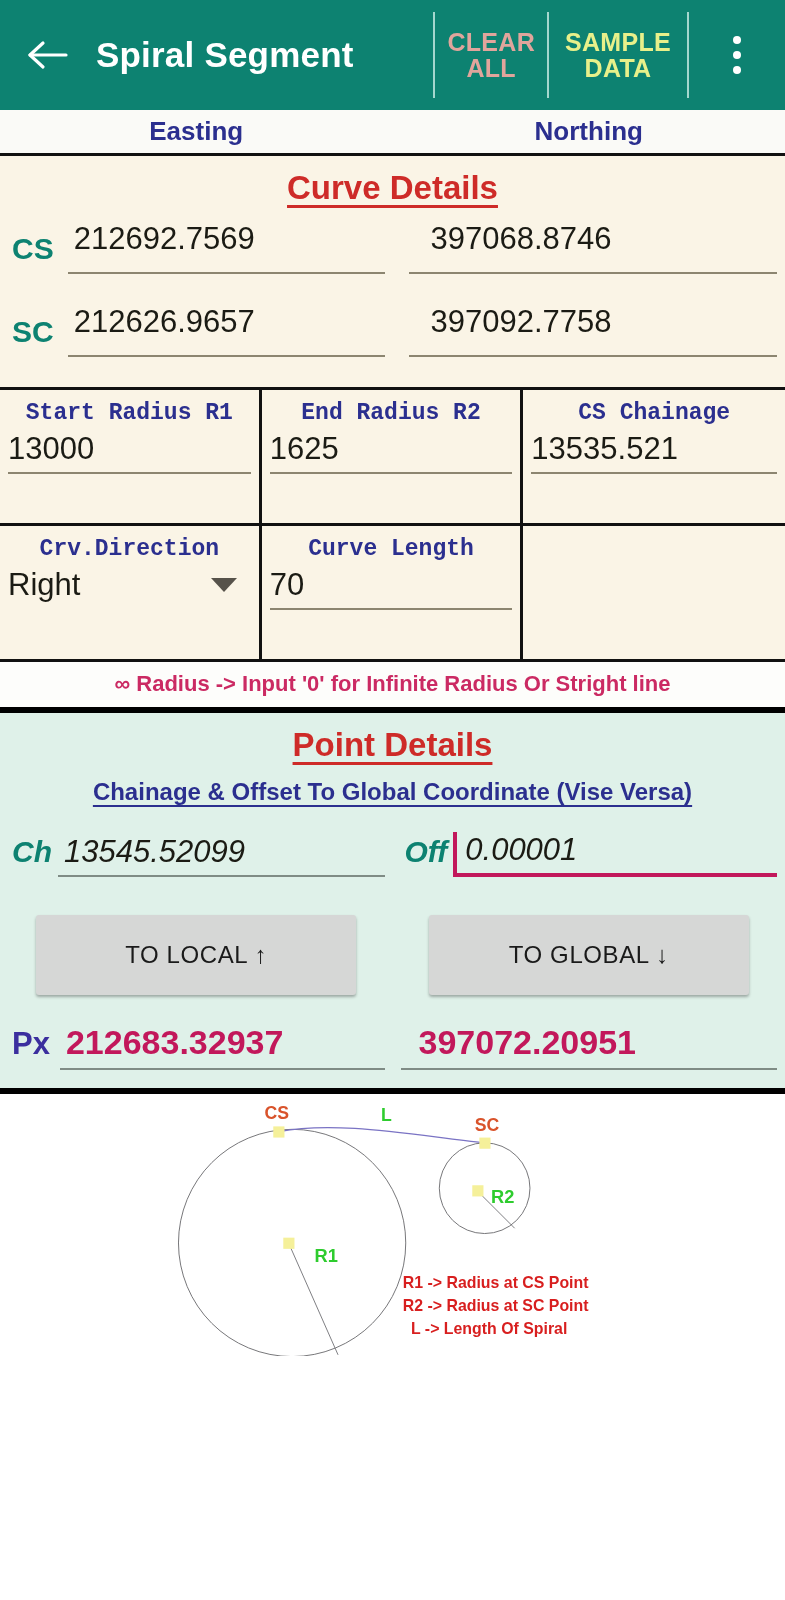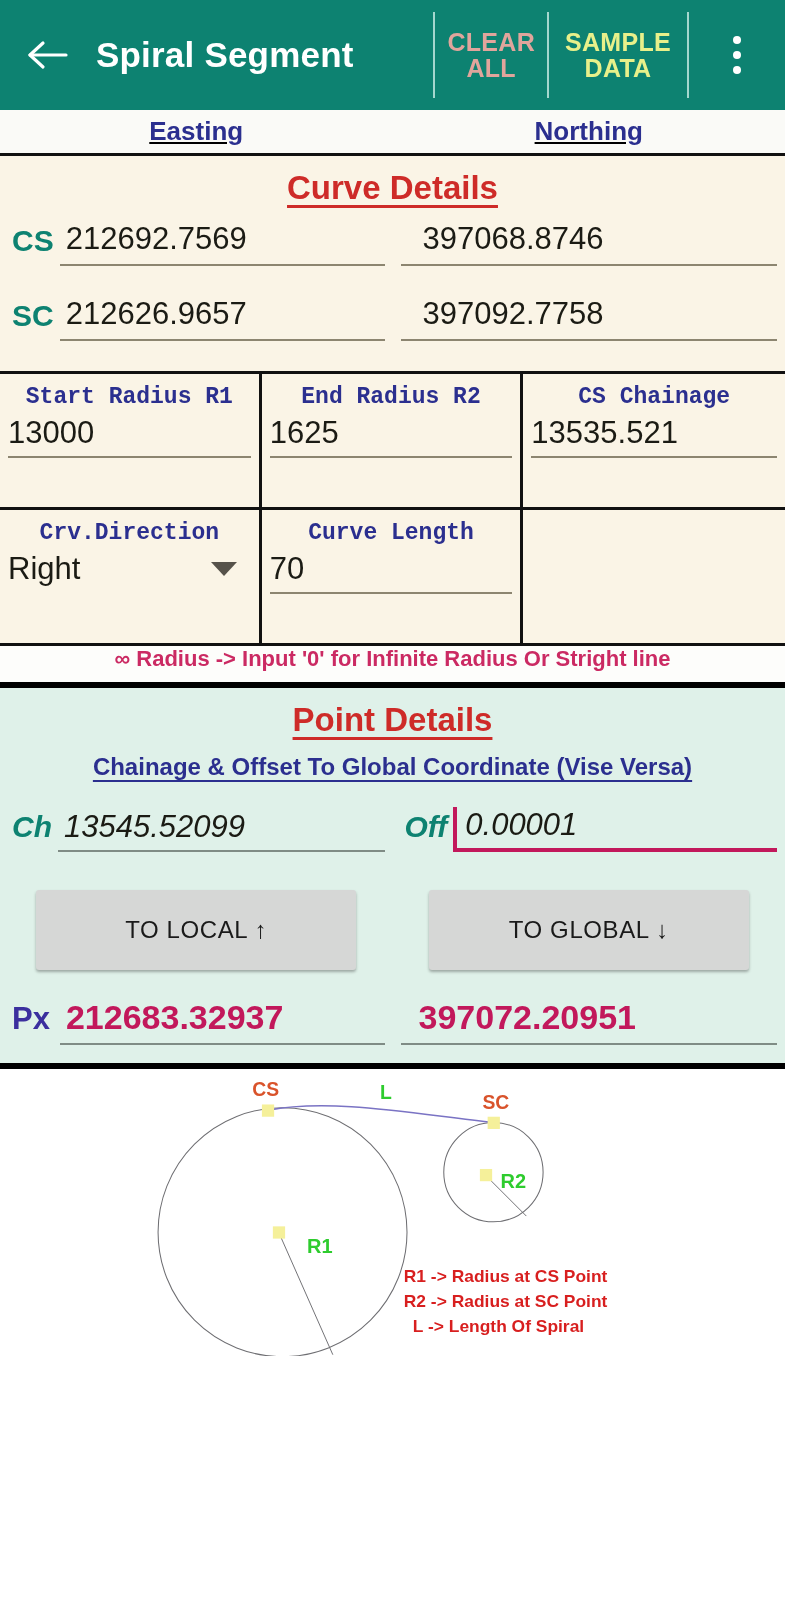--- a/index.html
+++ b/index.html
@@ -35,42 +35,41 @@
   .act-clear { color: #E0A59C; flex: 0 0 105px; }
   .act-sample { color: #E8F08A; flex: 0 0 138px; }
   .appbar-menu { flex: 0 0 96px; display: flex; align-items: center; justify-content: center; }
   .dots { display:flex; flex-direction:column; gap:7px; }
   .dots i { width: 8px; height: 8px; border-radius: 50%; background: #ffffff; display:block; }
 
   
   .en-strip {
     flex: 0 0 46px; background: #FAFAF7; display: flex; align-items: center;
     border-bottom: 3px solid #111;
-    text-decoration: underline;
   }
   .en-cell {
     flex: 1 1 50%; text-align: center; color: #2B2F8F;
     font-size: 26px; font-weight: 700;
   }
 
   
   .curve-sec { background: #FAF4E6; flex: 0 0 auto; padding-bottom: 0; }
   .sec-title {
     text-align: center; color: #CE2B28; font-size: 33px; font-weight: 700;
     text-decoration: underline; text-underline-offset: 6px; text-decoration-thickness: 3px;
     padding: 13px 0 14px;
   }
   .coord-row { display: flex; align-items: flex-end; padding: 0 0 6px 0; }
   .coord-half { flex: 1 1 50%; display: flex; align-items: flex-end; padding: 0 8px; }
   .coord-lab {
     color: #0D8271; font-size: 30px; font-weight: 700; padding: 0 6px 8px 4px; white-space: nowrap;
   }
   .coord-field {
-    flex: 1 1 auto; border-bottom: 2px solid #8C8570; padding: 0 4px 7px 6px;
-    font-size: 31px; color: #1b1b14; white-space: nowrap; overflow: hidden;
+    flex: 1 1 auto; border-bottom: 2px solid #8C8570; padding: 0 4px 15px 6px;
+    font-size: 31px; color: #1b1b14; white-space: nowrap; overflow: hidden; margin-left: 8px;
   }
   .coord-field.rt { padding-left: 22px; }
   .sp22 { height: 24px; }
 
   
   .grid { border-top: 3px solid #111; }
   .grow { display: flex; border-bottom: 3px solid #111; }
   .gcell {
     flex: 1 1 33.333%; border-right: 3px solid #111; background: #FAF4E6;
     padding: 10px 8px 8px 8px; min-height: 133px; display: flex; flex-direction: column;
@@ -84,21 +83,21 @@
   }
   .gval.noline { border-bottom: none; }
   .gval .dd-txt { flex: 1 1 auto; }
   .dd-arrow {
     width: 0; height: 0; border-left: 13px solid transparent; border-right: 13px solid transparent;
     border-top: 14px solid #56524A; margin-right: 14px; display: block;
   }
 
   .radius-note {
     background: #FDFDFB; text-align: center; color: #CB2A63;
-    font-size: 22px; font-weight: 700; padding: 0 0 10px;
+    font-size: 22px; font-weight: 700; padding: 9px 0 10px;
     border-bottom: 6px solid #000;
   }
 
   
   .point-sec { background: #DFF1E9; flex: 0 0 auto; padding-bottom: 18px; border-bottom: 6px solid #000; }
   .sub-title {
     text-align: center; color: #2B2F8F; font-size: 24px; font-weight: 700;
     text-decoration: underline; text-underline-offset: 5px; text-decoration-thickness: 2px;
     padding-bottom: 12px;
   }

